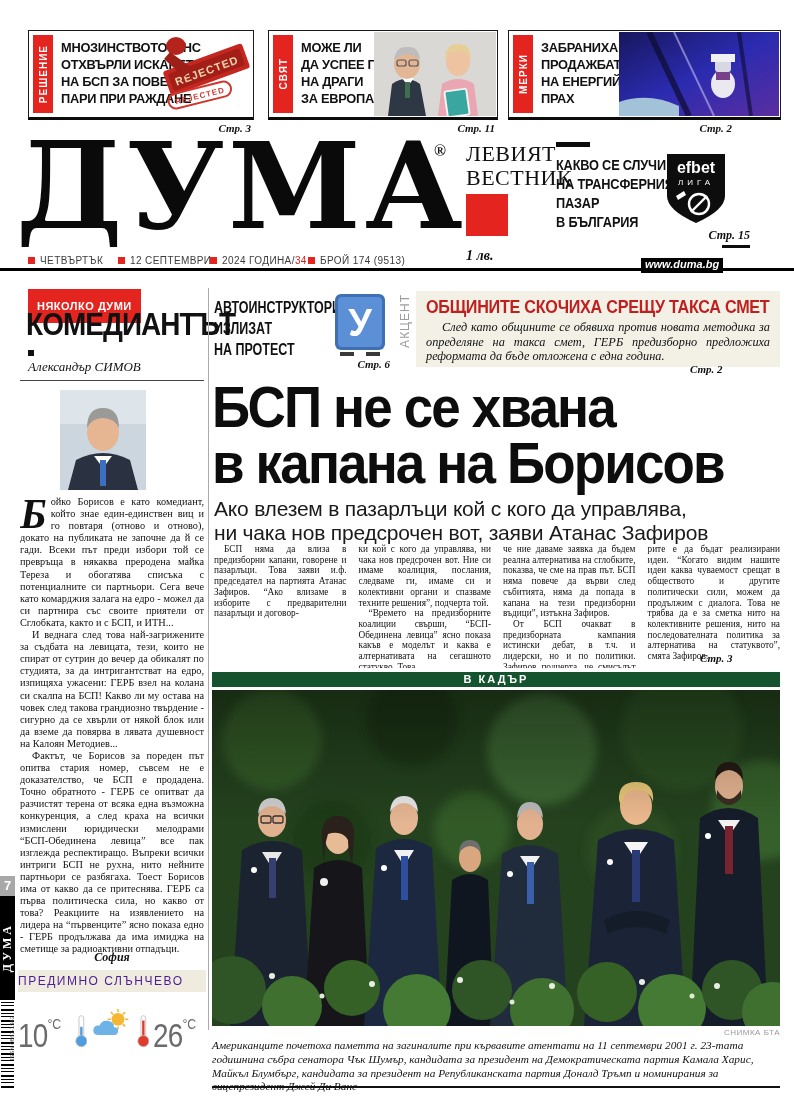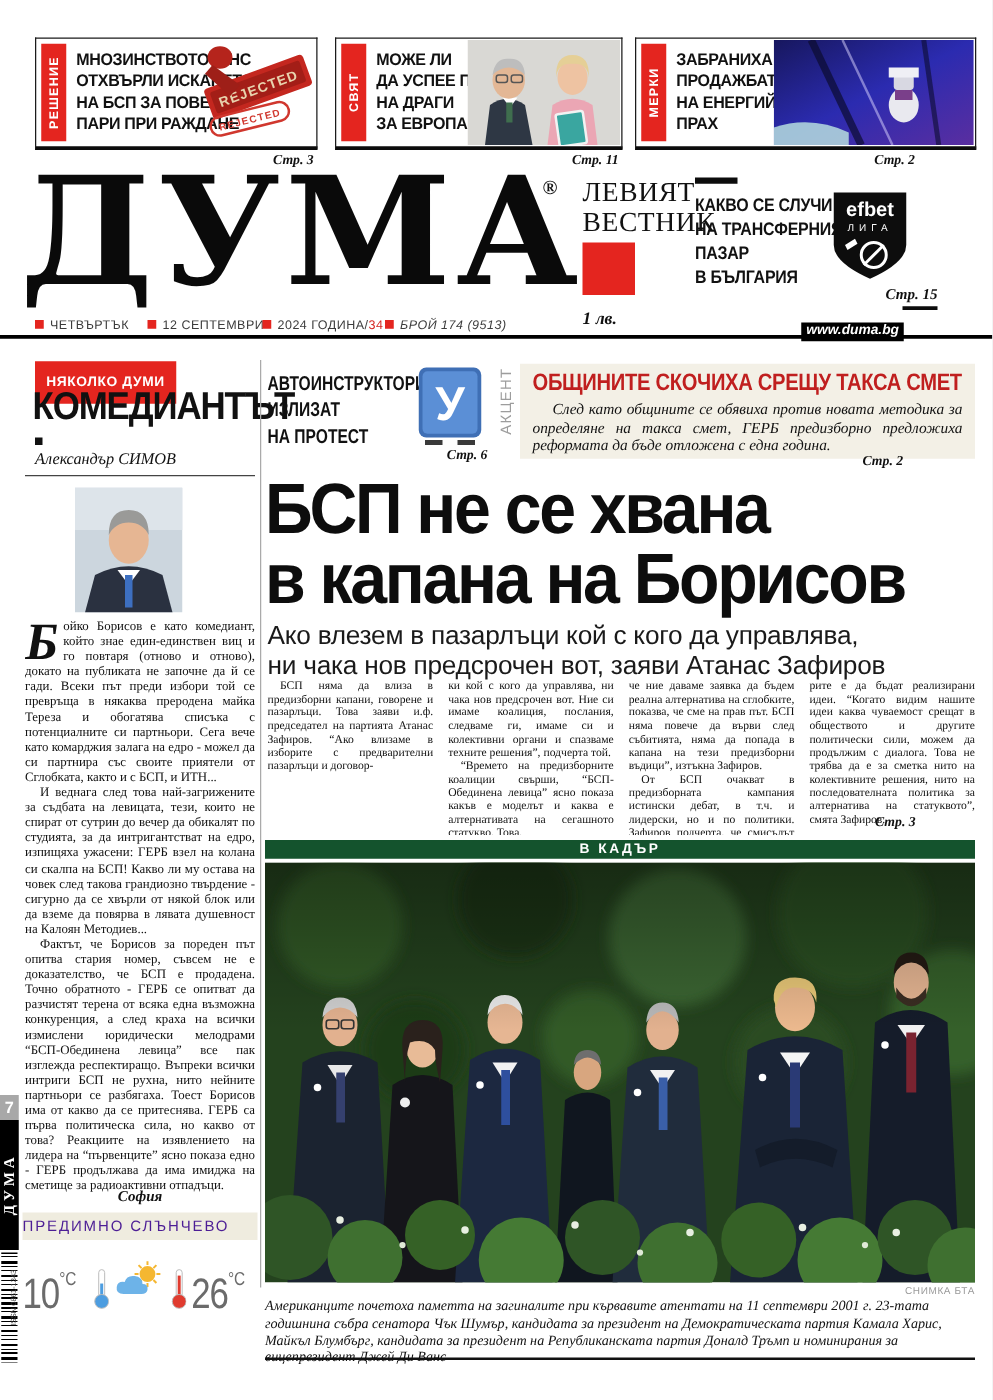--- a/index.html
+++ b/index.html
@@ -226,21 +226,21 @@
     <line x1="27" y1="60" x2="43" y2="44" stroke="#fff" stroke-width="2.4"></line>
     <path d="M12 44 l8 -5 l2 4 l-8 5 Z" fill="#fff"></path>
   </svg>
   <div class="abs promo-page">Стр. 15</div>
   <div class="abs promo-underline"></div>
   <div class="abs price">1 лв.</div>
 
   <div class="abs dl-item" style="left:28px;"><span class="sq"></span><span>ЧЕТВЪРТЪК</span></div>
   <div class="abs dl-item" style="left:118px;"><span class="sq"></span><span>12 СЕПТЕМВРИ</span></div>
   <div class="abs dl-item" style="left:210px;"><span class="sq"></span><span>2024 ГОДИНА/</span><span class="dl-red">34</span></div>
-  <div class="abs dl-item" style="left:308px;font-style:italic;"><span class="sq"></span><span>БРОЙ 174 (9513)</span></div>
+  <div class="abs dl-item" style="left:308px;"><span class="sq"></span><span>БРОЙ 174 (9513)</span></div>
   <div class="abs main-rule"></div>
   <div class="abs site-box">
     <span>www.duma.bg</span>
     <span class="sq"></span>
   </div>
 
   <div class="abs kicker">НЯКОЛКО ДУМИ</div>
   <div class="abs opinion-title cond">КОМЕДИАНТЪТ</div>
   <div class="abs opinion-bullet"></div>
   <div class="abs opinion-author">Александър СИМОВ</div>

